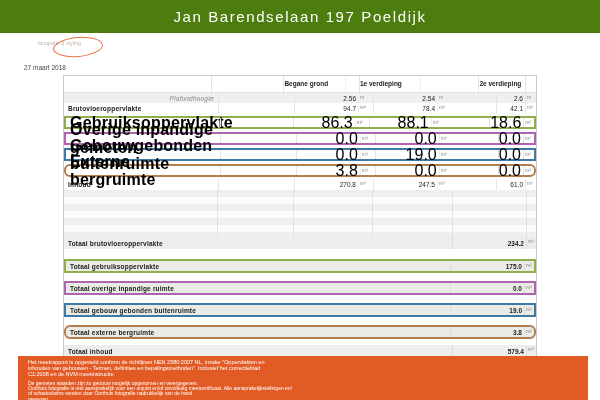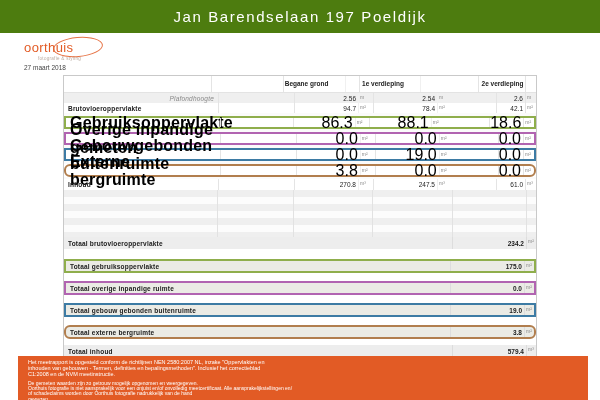--- a/index.html
+++ b/index.html
@@ -41,21 +41,21 @@
   .bordered{height:13px;border-width:2px;border-style:solid;background:#fff;}
   .b-green{border-color:#8FAE4C;}
   .b-purple{border-color:#B164B1;}
   .b-blue{border-color:#3D7BA4;}
   .b-brown{border-color:#B17E4E;border-radius:6px;}
   
   .c1{width:154px;padding-left:4px;box-sizing:border-box;font-weight:bold;letter-spacing:.2px;}
   .c1.ital{font-weight:normal;font-style:italic;color:#8a8a8a;text-align:right;padding-right:4px;}
   .c2{width:76px;height:100%;border-left:1px solid #e4e4e4;box-sizing:border-box;}
   .cv{width:64px;height:100%;border-left:1px solid #e4e4e4;box-sizing:border-box;
-      text-align:right;padding-right:2px;display:flex;align-items:center;justify-content:flex-end;}
+      text-align:left;padding-right:2px;display:flex;align-items:center;justify-content:flex-end;}
   .cu{width:15px;height:100%;border-left:1px solid #f0f0f0;box-sizing:border-box;
       font-size:5px;color:#888;display:flex;align-items:flex-start;padding-top:1px;padding-left:1px;}
   .cv.last{flex:1;margin-left:44px;}
   .cu.last{width:11px;border-left:1px solid #e4e4e4;}
   
   .hcell{font-weight:bold;font-size:6.5px;color:#222;line-height:1.15;}
   .hcell span{display:block;width:44px;}
   
   .filler{
     height:47px;position:relative;
@@ -86,21 +86,20 @@
 <body>
 
 <div>
 
   <div class="top-bar">
     <div class="title">Jan Barendselaan 197 Poeldijk</div>
   </div>
 
   <div class="logo">
     <div class="ellipse"></div>
-    <div class="word">oorthuis</div>
     <div class="tagline">fotografie &amp; styling</div>
   </div>
   <div class="date">27 maart 2018</div>
 
   <div class="sheet">
 
     <div class="row hdr-row">
       <div class="c1"></div>
       <div class="c2"></div>
       <div class="cv hcell" style="justify-content:flex-start;">

